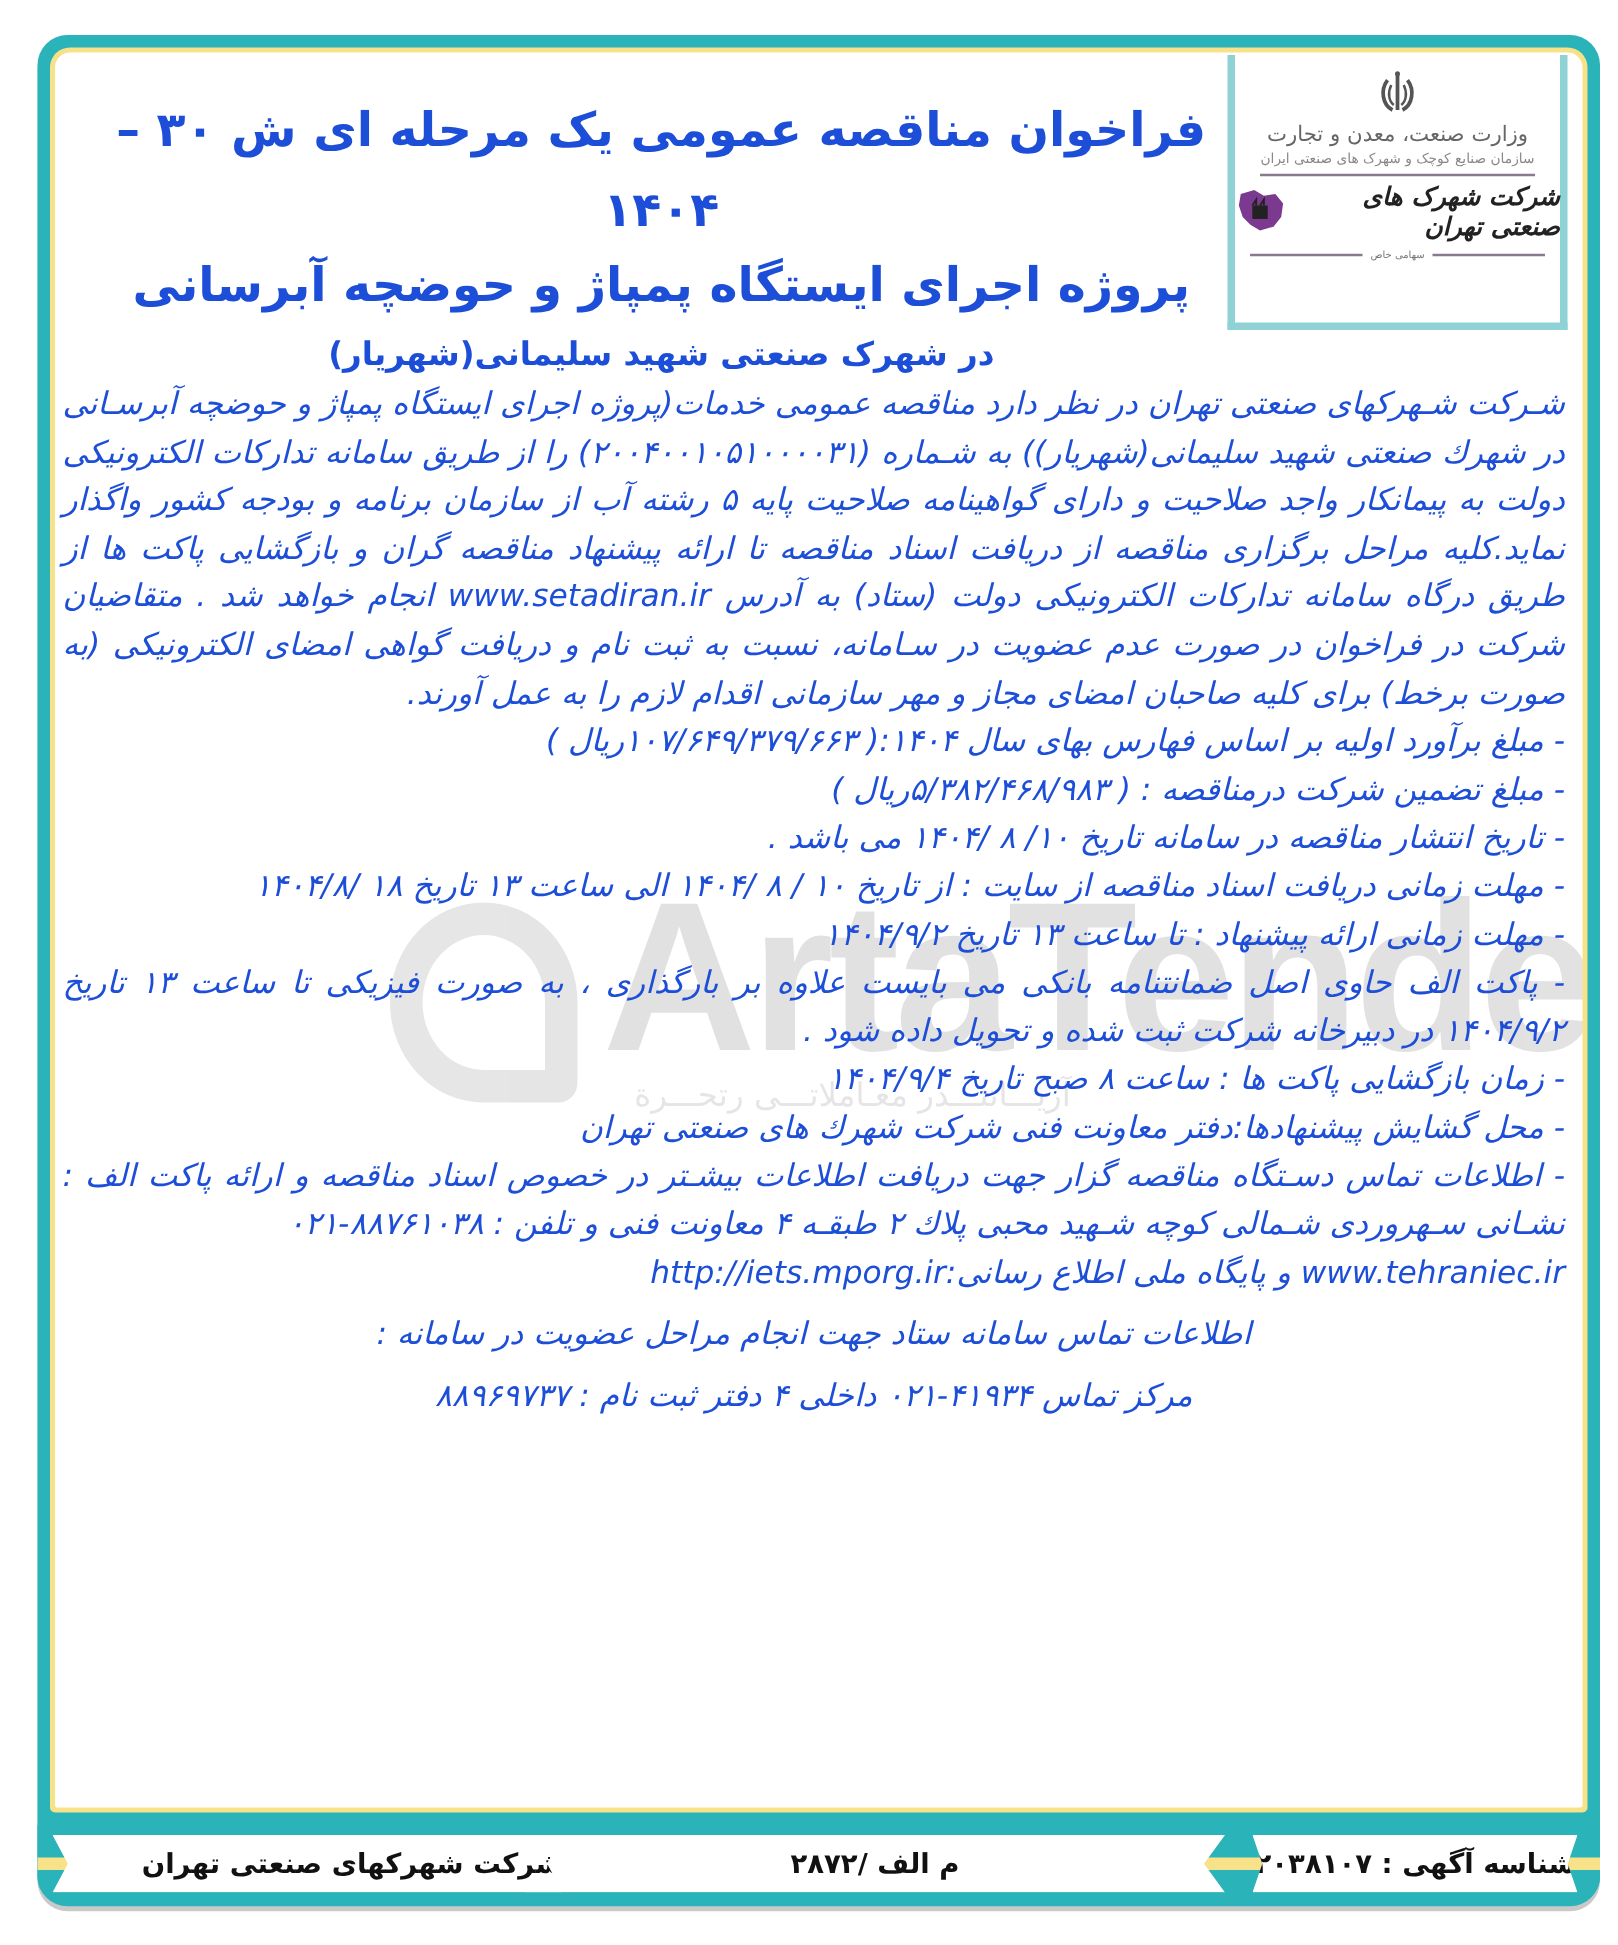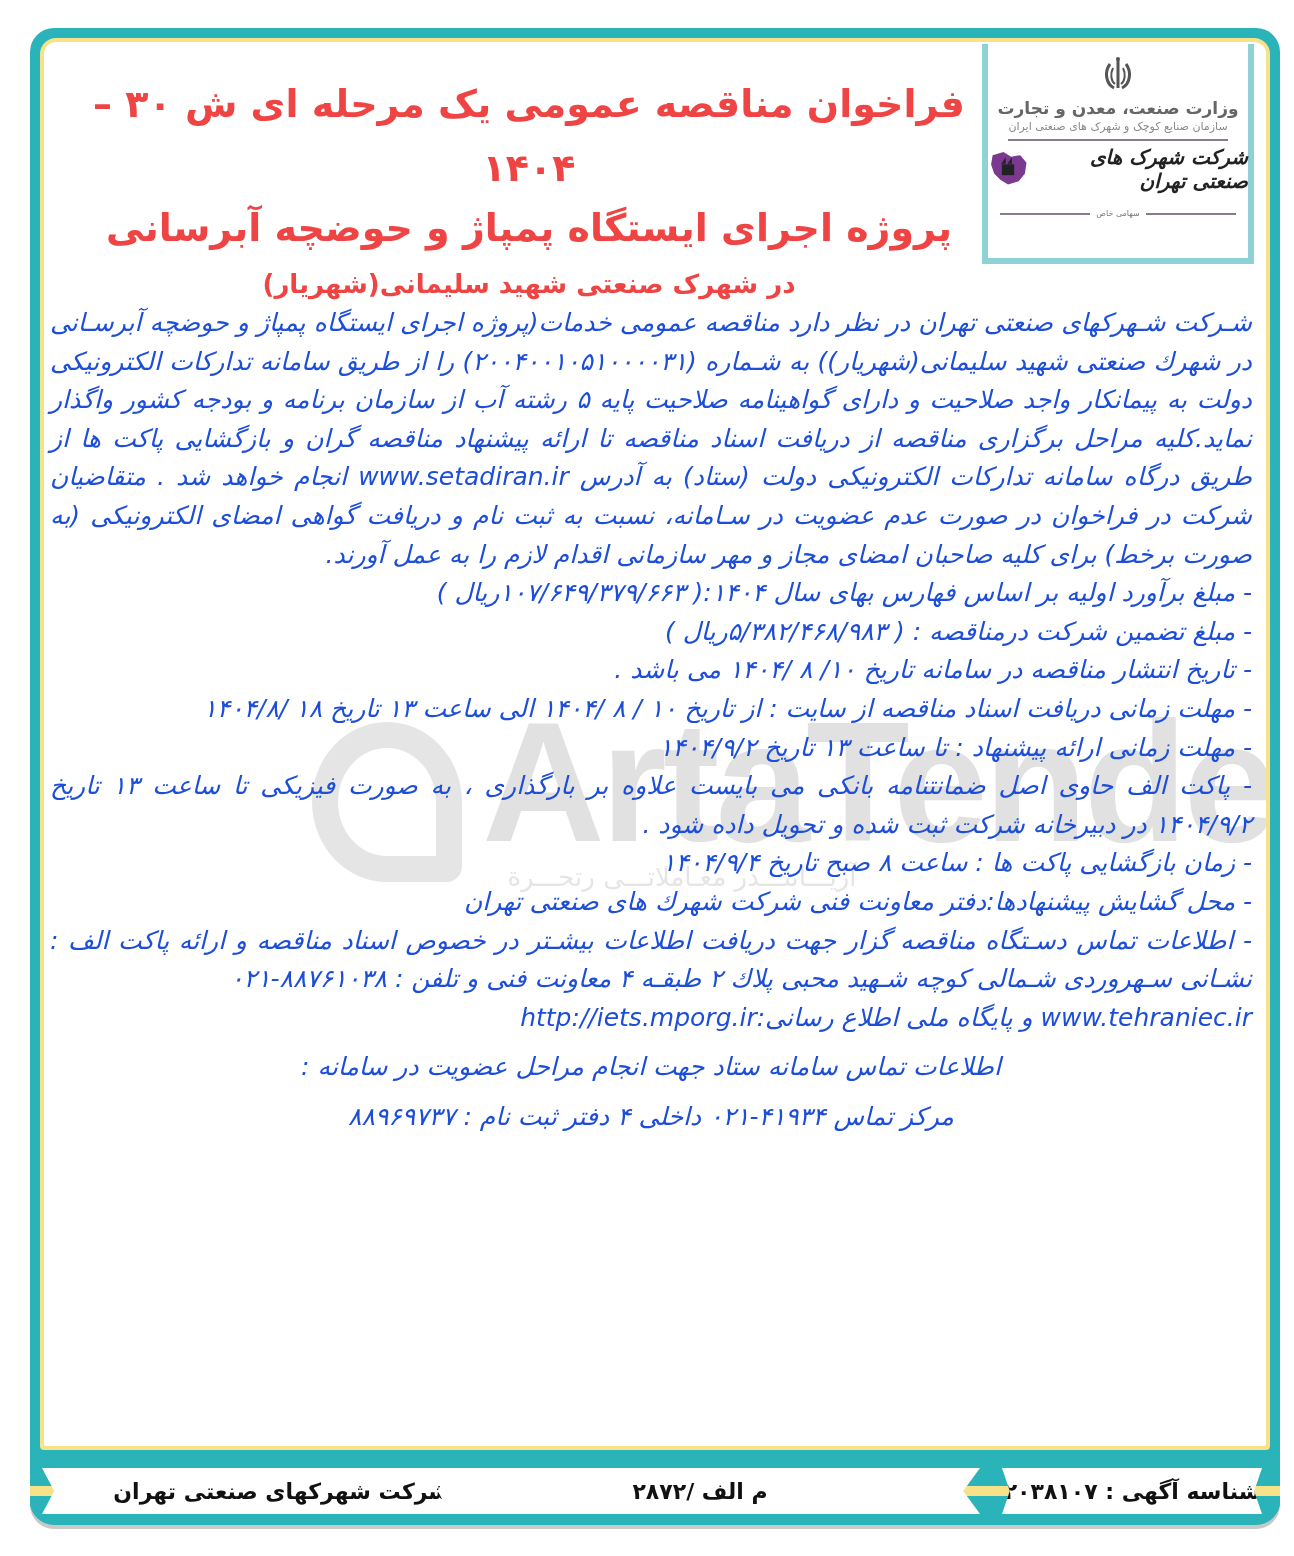--- a/index.html
+++ b/index.html
@@ -38,50 +38,50 @@
       border: 6px solid #8fd2d6;
       border-top: none;
       background: #ffffff;
       display: flex; flex-direction: column; align-items: center;
       padding-top: 12px;
     }
     .emblem {
       width: 40px; height: 40px; color: #555; font-size: 30px; line-height: 40px; text-align: center;
     }
     .ministry {
-      font-family: "DejaVu Sans", sans-serif; font-weight: bold; font-size: 17px; color: #666;
+      font-family: "DejaVu Sans", sans-serif; font-weight: normal; font-size: 17px; color: #666;
       margin-top: 2px;
     }
     .org {
       font-size: 11px; color: #888; margin-top: 2px;
     }
     .logo-line {
       width: 220px; height: 2px; background: #8a7a8f; margin-top: 6px;
     }
     .company-row {
       display: flex; align-items: center; gap: 8px; margin-top: 4px; direction: rtl;
     }
     .company-script {
       font-family: "DejaVu Serif", serif; font-style: italic; font-weight: bold; font-size: 20px; color: #222;
     }
     .iran-map {
       width: 54px; height: 48px;
     }
     .logo-sub {
-      display: flex; align-items: center; gap: 6px; margin-top: 16px;
+      display: flex; align-items: center; gap: 6px; margin-top: 6px;
     }
     .logo-sub .ln { width: 90px; height: 2px; background: #8a7a8f; }
     .logo-sub span { font-size: 8px; color: #777; }
 
     
     .title-block {
       position: absolute; left: 20px; top: 30px; width: 930px;
       text-align: center;
       font-family: "DejaVu Sans", sans-serif; font-weight: bold;
-      color: #ef4444;
+      color: #1d4ed8;
     }
     .title-line1 { font-size: 38px; line-height: 64px; letter-spacing: -0.5px; }
     .title-line2 { font-size: 38px; line-height: 56px; letter-spacing: -0.5px; }
     .title-line3 { font-size: 26px; line-height: 56px; letter-spacing: -0.5px; }
 
     
     .body-text {
       position: absolute; left: 6px; right: 14px; top: 262px;
       font-family: "DejaVu Sans", sans-serif;
       font-size: 25px; line-height: 38.6px;

